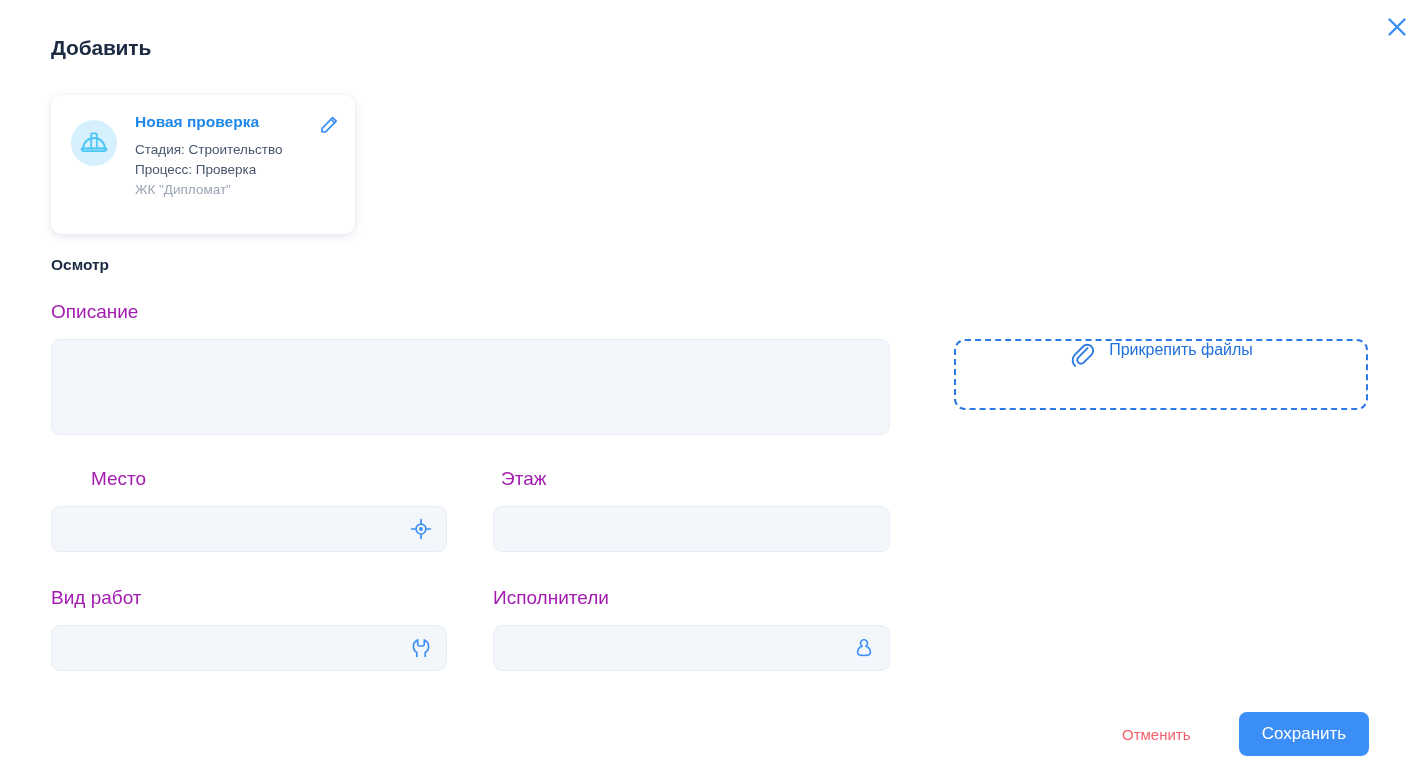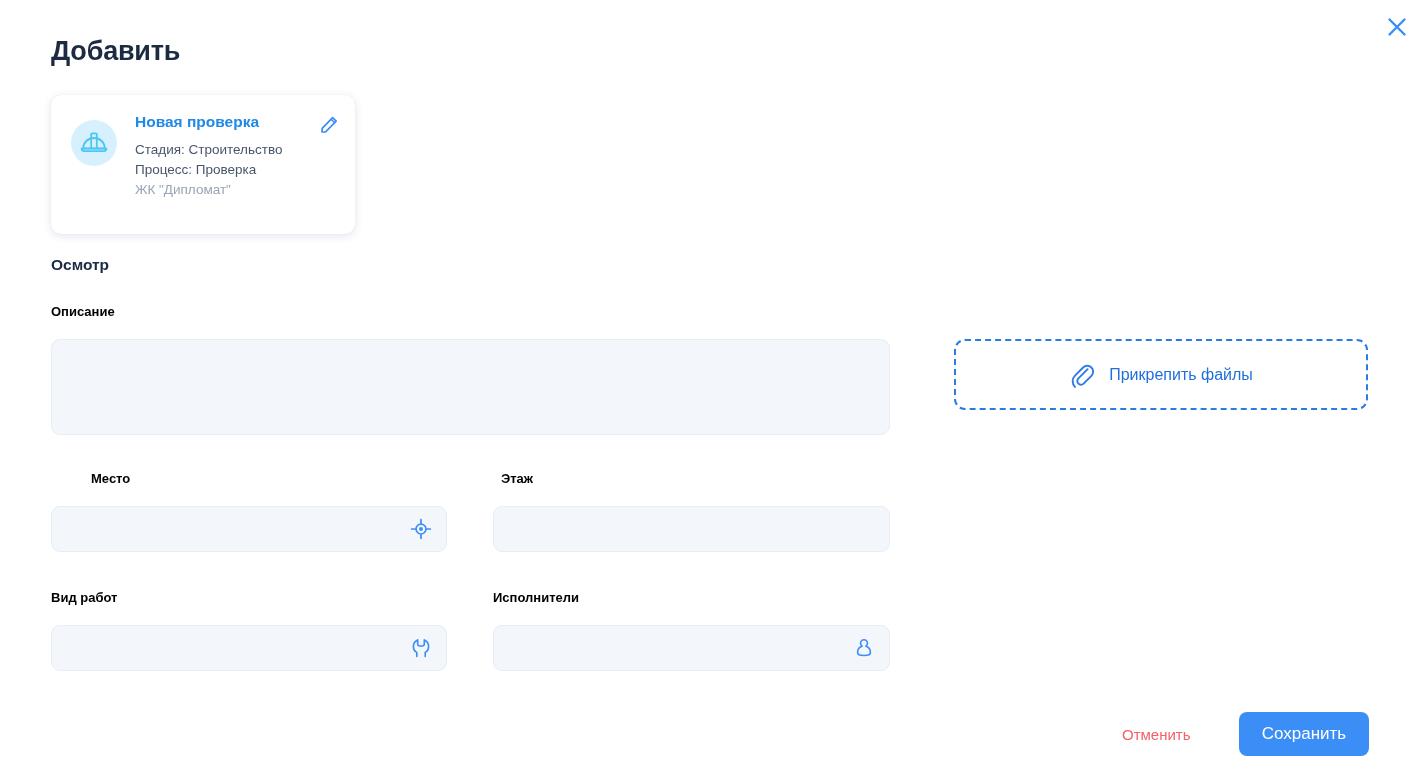--- a/index.html
+++ b/index.html
@@ -30,21 +30,21 @@
     cursor: pointer;
     background: transparent;
     border: none;
   }
 
   
   .dialog-title {
     position: absolute;
     left: 51px;
     top: 36px;
-    font-size: 27px;
+    font-size: 21px;
     font-weight: bold;
     color: #1c2b42;
     letter-spacing: -0.2px;
   }
 
   
   .process-card {
     position: absolute;
     left: 51px;
     top: 95px;
@@ -111,24 +111,23 @@
     left: 51px;
     top: 256px;
     font-size: 15.5px;
     font-weight: bold;
     color: #1c2b42;
   }
 
   
   .field-label {
     position: absolute;
-    font-size: 13px;
-    color: #000000;
+    font-size: 19px;
+    color: #a21caf;
     line-height: 18px;
-    font-weight: bold;
   }
 
   
   .field-box {
     position: absolute;
     background: #f3f7fb;
     border: 1px solid #e6edf4;
     border-radius: 9px;
   }
 
@@ -165,21 +164,21 @@
   
   .attach-zone {
     position: absolute;
     left: 954px;
     top: 339px;
     width: 414px;
     height: 71px;
     border: 2px dashed #2c7be5;
     border-radius: 11px;
     display: flex;
-    align-items: center;
+    align-items: flex-start;
     justify-content: center;
     gap: 14px;
     cursor: pointer;
     background: #ffffff;
   }
 
   .attach-label {
     font-size: 16px;
     color: #1f6fdd;
     font-weight: normal;

